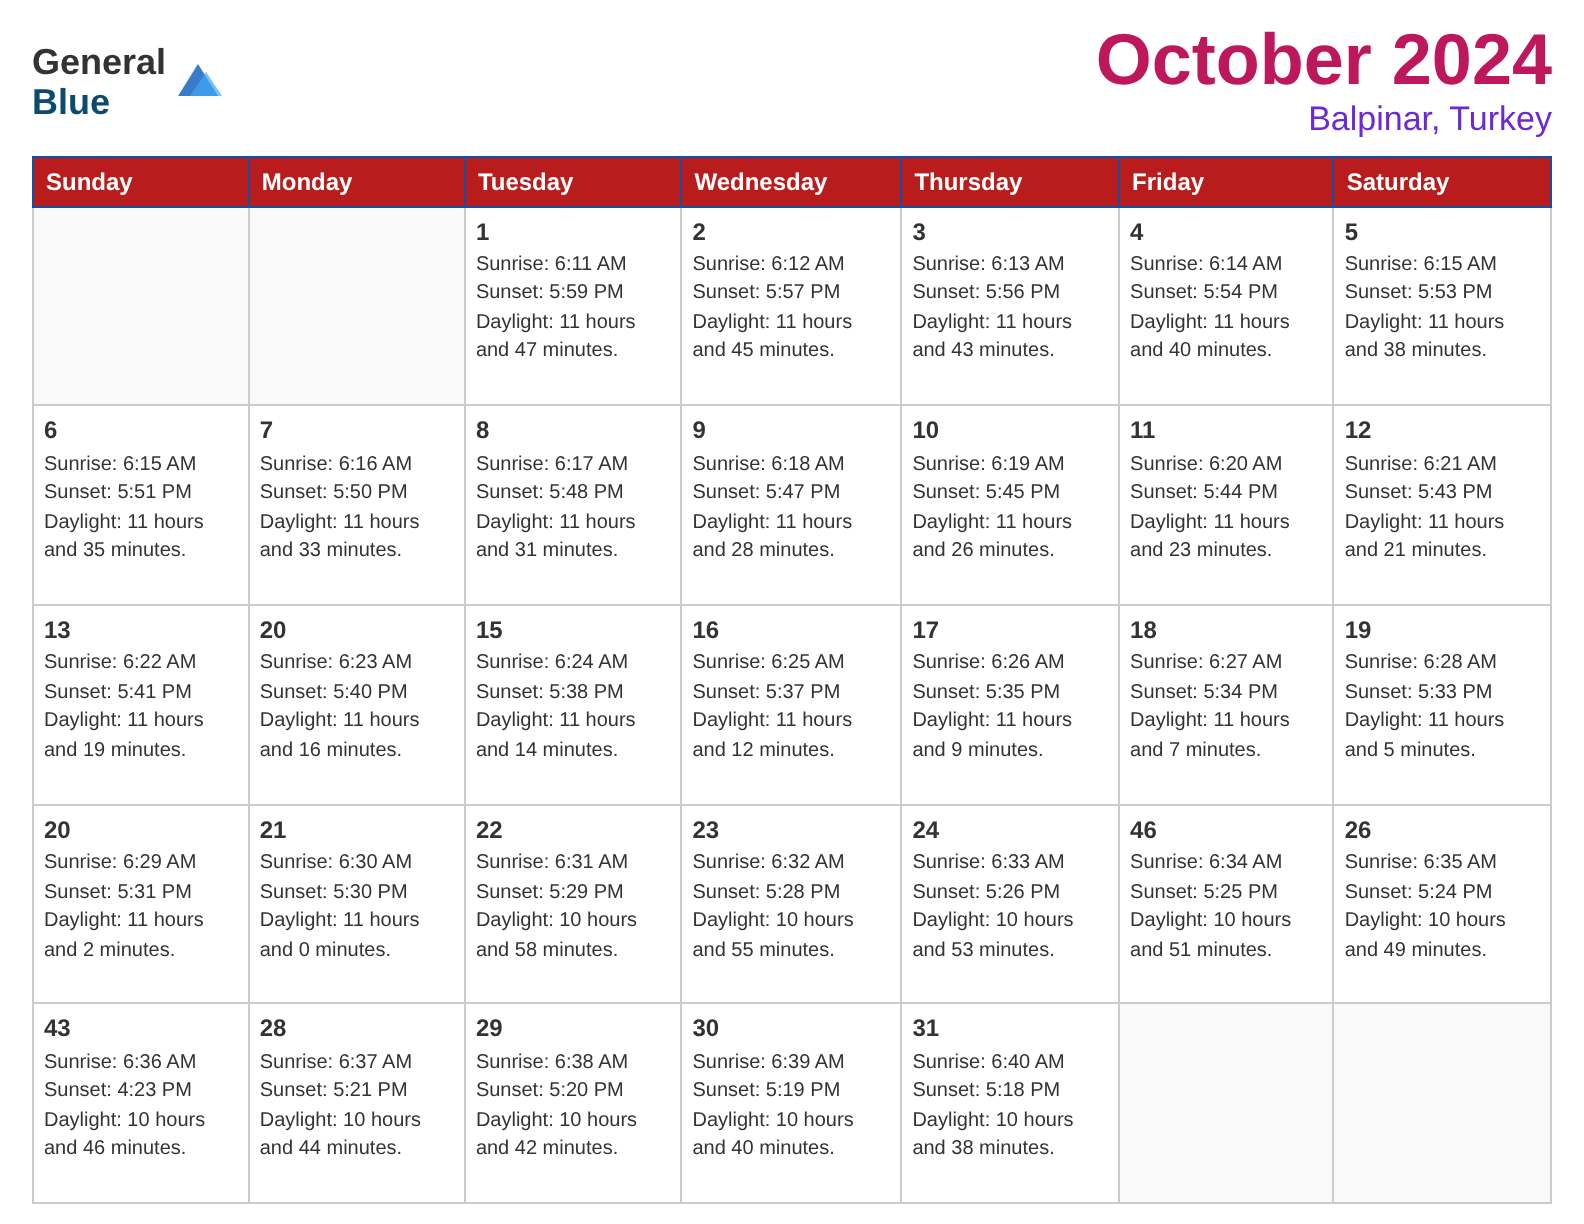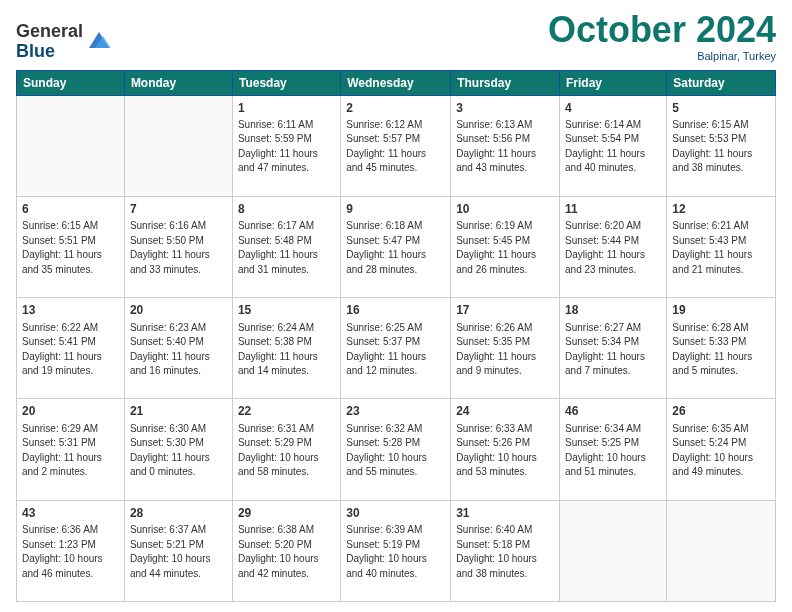--- a/index.html
+++ b/index.html
@@ -13,21 +13,21 @@
     .page {
       width: 792px;
       height: 612px;
       padding: 10px 16px 10px 16px;
       display: flex;
       flex-direction: column;
     }
     .header {
       display: flex;
       justify-content: space-between;
-      align-items: flex-end;
+      align-items: center;
       margin-bottom: 8px;
     }
     .logo {
       display: flex;
       align-items: center;
       margin-top: 4px;
     }
     .logo-text {
       display: flex;
       flex-direction: column;
@@ -48,35 +48,35 @@
       height: 28px;
       margin-left: 2px;
       margin-top: -4px;
     }
     .title-block {
       text-align: right;
     }
     .title-month {
       font-size: 36px;
       font-weight: bold;
-      color: #0f766e;
+      color: #be185d;
       line-height: 1.1;
     }
     .title-location {
-      font-size: 11px;
-      color: #0c4a6e;
+      font-size: 17px;
+      color: #6d28d9;
     }
     .calendar {
       width: 100%;
       border-collapse: collapse;
       flex: 1;
       font-size: 10.5px;
     }
     .calendar thead tr th {
-      background: #0f766e;
+      background: #b91c1c;
       color: #fff;
       text-align: left;
       padding: 5px 6px;
       font-size: 12px;
       font-weight: bold;
       border: 1px solid #1050a0;
     }
     .calendar tbody tr td {
       border: 1px solid #ccc;
       vertical-align: top;
@@ -303,21 +303,21 @@
             <span class="day-number">26</span>
             <div class="day-info">Sunrise: 6:35 AM
 Sunset: 5:24 PM
 Daylight: 10 hours and 49 minutes.</div>
           </td>
         </tr>
         <tr>
           <td>
             <span class="day-number">43</span>
             <div class="day-info">Sunrise: 6:36 AM
-Sunset: 1:23 PM
+Sunset: 4:23 PM
 Daylight: 10 hours and 46 minutes.</div>
           </td>
           <td>
             <span class="day-number">28</span>
             <div class="day-info">Sunrise: 6:37 AM
 Sunset: 5:21 PM
 Daylight: 10 hours and 44 minutes.</div>
           </td>
           <td>
             <span class="day-number">29</span>

